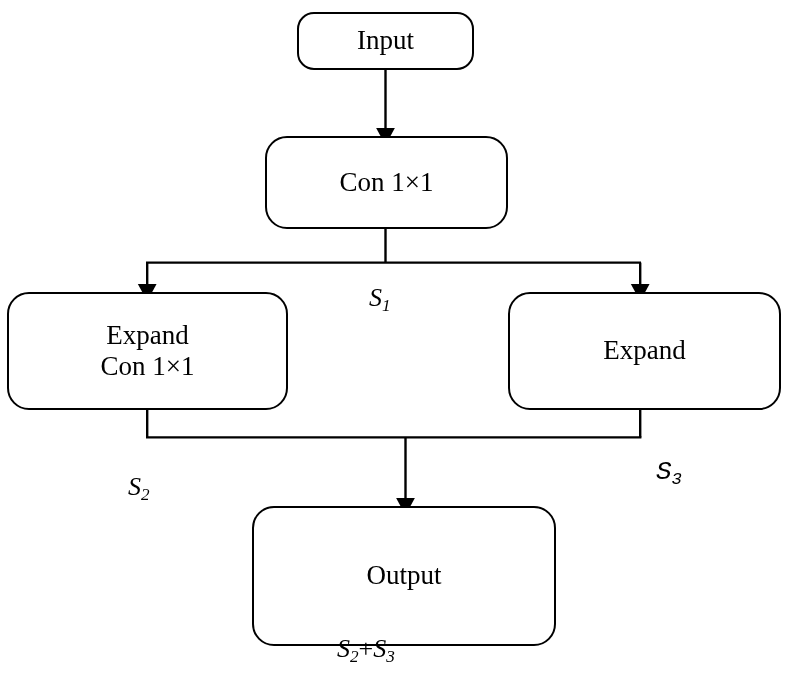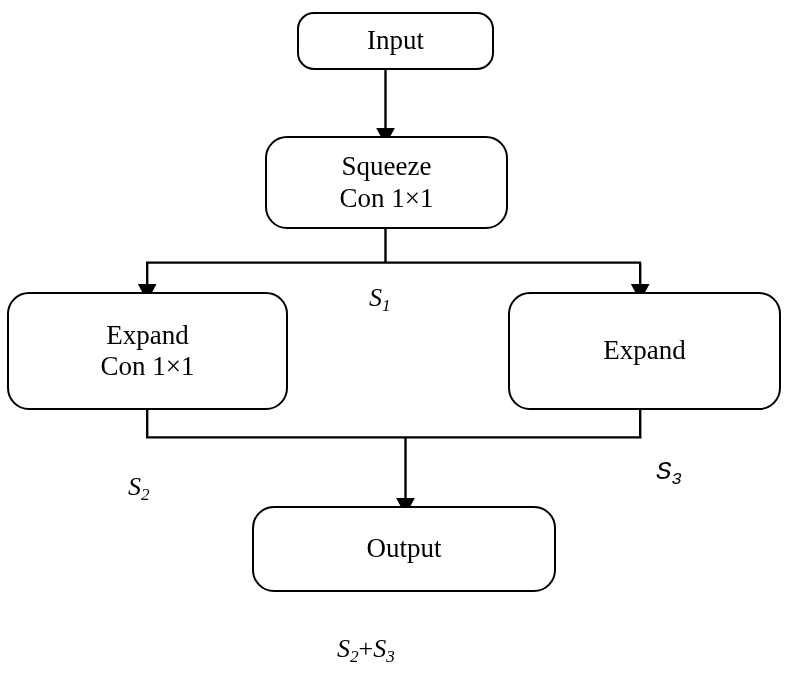--- a/index.html
+++ b/index.html
@@ -39,38 +39,38 @@
     text-align: center;
     line-height: 1.16;
     z-index: 2;
   }
   .node .node-line {
     display: block;
     white-space: nowrap;
   }
   
   #node-input {
-    left: 297px;  top: 12px;  width: 197px; height: 58px;
+    left: 297px;  top: 12px;  width: 177px; height: 58px;
     font-size: 27px;
     border-radius: 17px;
   }
   #node-squeeze {
     left: 265px; top: 136px; width: 243px; height: 93px;
     font-size: 27px;
   }
   #node-expand-left {
     left: 7px;   top: 292px; width: 281px; height: 118px;
     font-size: 27px;
   }
   #node-expand-right {
     left: 508px; top: 292px; width: 273px; height: 118px;
     font-size: 27px;
   }
   #node-output {
-    left: 252px; top: 506px; width: 304px; height: 86px;
+    left: 252px; top: 506px; width: 304px; height: 140px;
     font-size: 27px;
   }
   
   .edge-label {
     position: absolute;
     font-style: italic;
     font-size: 26px;
     white-space: nowrap;
     z-index: 3;
     font-family: "Liberation Serif", "DejaVu Serif", serif;
@@ -127,21 +127,20 @@
     <g>
       <line x1="405.5" y1="437.4" x2="405.5" y2="498.5" stroke="#000000" stroke-width="2.4" marker-end="url(#arrowhead)"></line>
     </g>
   </svg>
 
   <div class="node" id="node-input">
     <span class="node-line">Input</span>
   </div>
 
   <div class="node" id="node-squeeze">
-    <span class="node-line">Squeeze</span>
     <span class="node-line">Con 1×1</span>
   </div>
 
   <div class="node" id="node-expand-left">
     <span class="node-line">Expand</span>
     <span class="node-line">Con 1×1</span>
   </div>
 
   <div class="node" id="node-expand-right">
     <span class="node-line">Expand</span>

